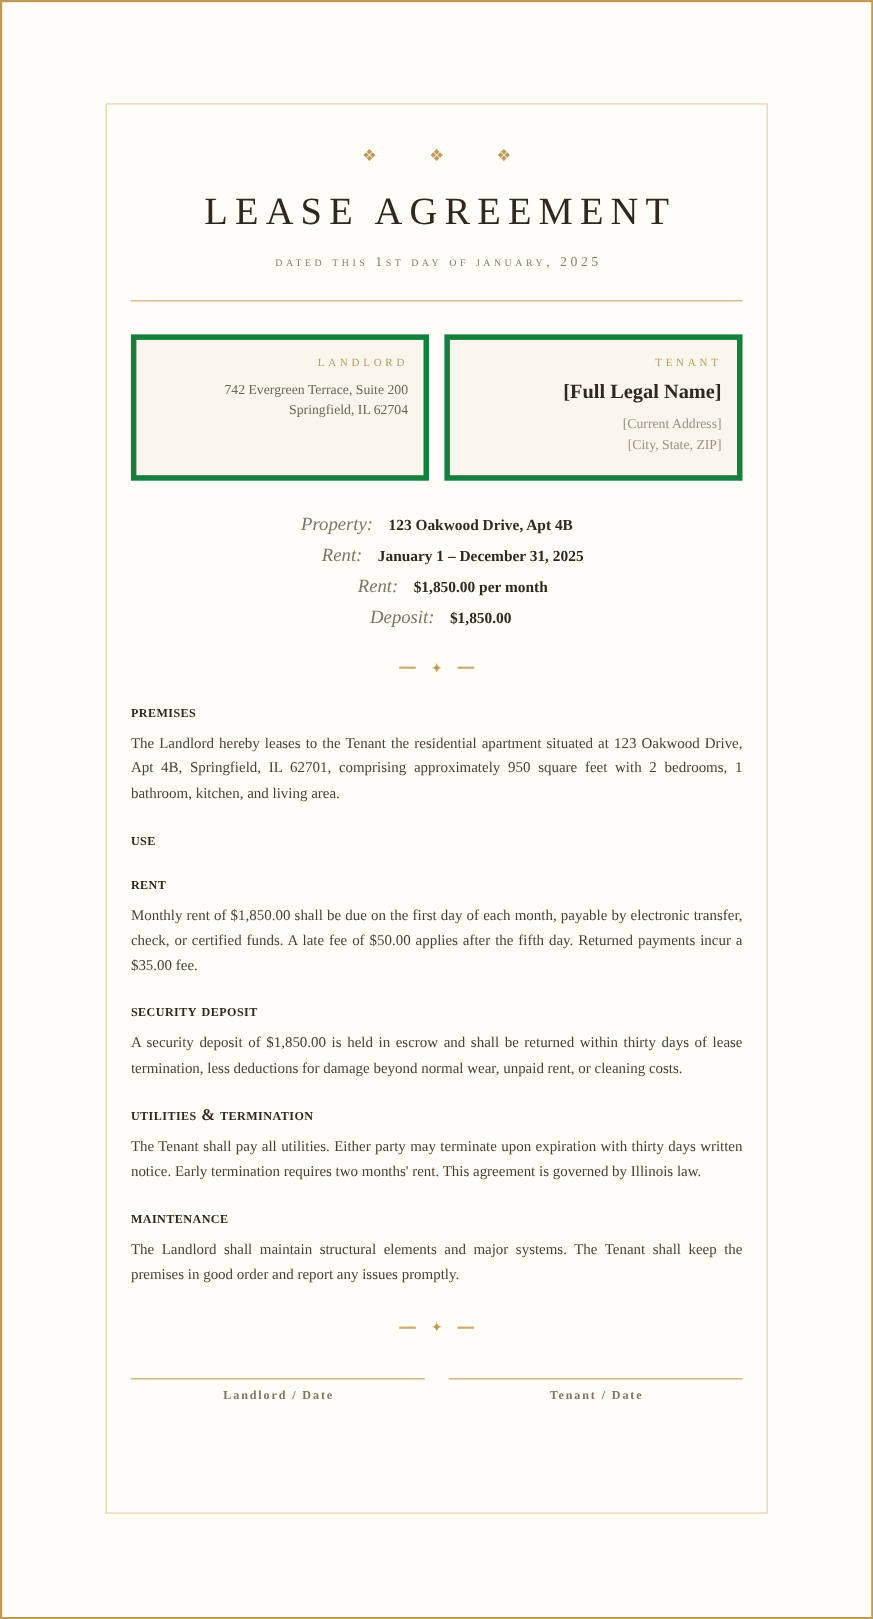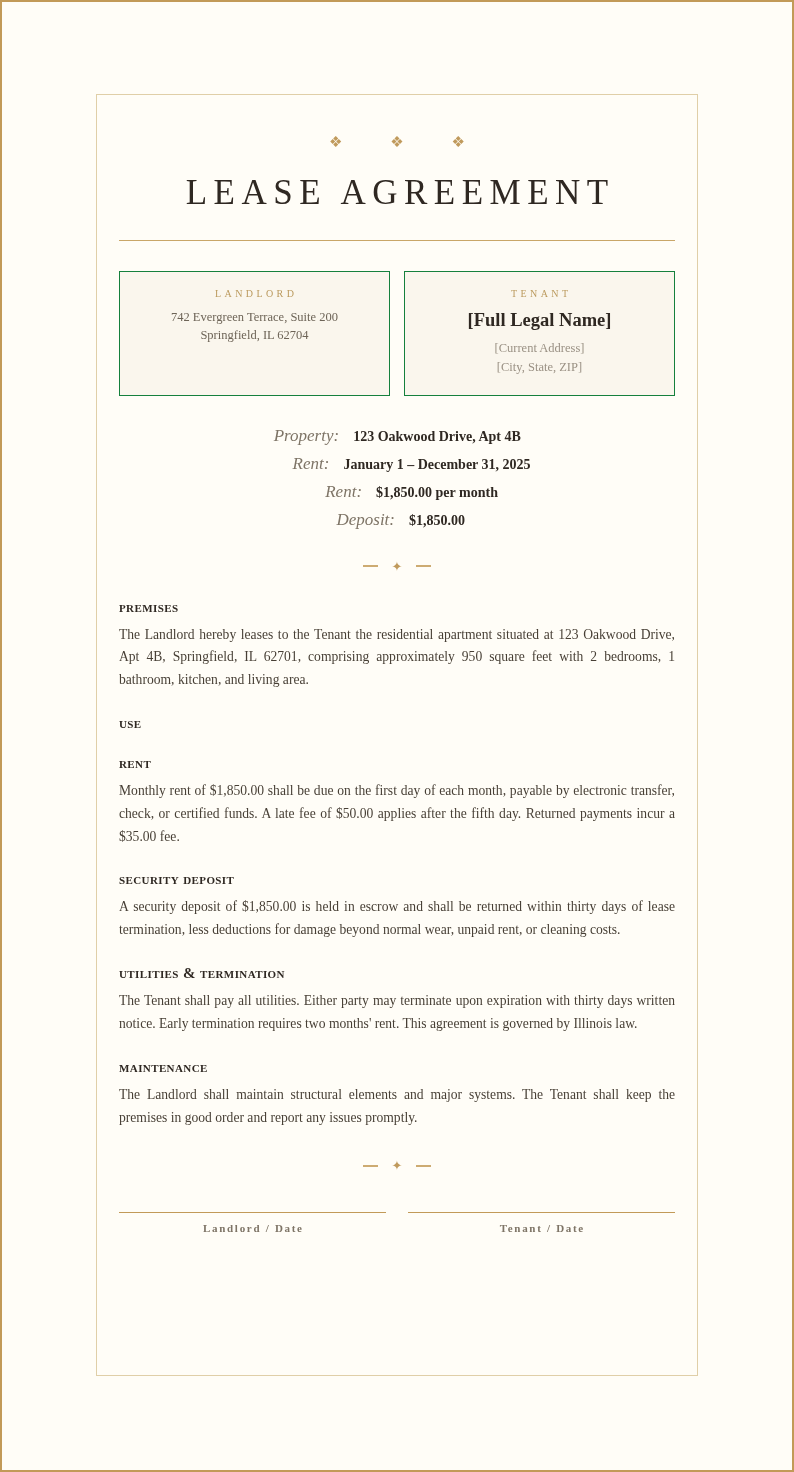--- a/index.html
+++ b/index.html
@@ -72,24 +72,24 @@
 
   
   .parties {
     display: flex;
     gap: 14px;
     margin-top: 30px;
   }
   .party-box {
     flex: 1;
     box-sizing: border-box;
-    border: 1px solid #15803d;
+    border: 5px solid #15803d;
     background: #faf6ed;
     padding: 16px 14px 18px 14px;
-    text-align: center;
+    text-align: right;
     min-height: 118px;
   }
   .party-label {
     font-size: 10px;
     letter-spacing: 3.4px;
     text-indent: 3.4px;
     color: #bb9a5e;
     text-transform: uppercase;
     margin-bottom: 9px;
   }
@@ -203,20 +203,21 @@
 </head>
 <body>
 
 <div class="page">
   <div class="doc-card">
     <div class="inner">
 
       <div>
         <div class="ornament-row">❖ ❖ ❖</div>
         <h1 class="doc-title">LEASE AGREEMENT</h1>
+        <div class="doc-subtitle">DATED THIS 1ST DAY OF JANUARY, 2025</div>
         <div class="header-rule"></div>
       </div>
 
       <div class="parties">
         <div class="party-box">
           <div class="party-label">LANDLORD</div>
           <div class="party-addr">742 Evergreen Terrace, Suite 200</div>
           <div class="party-addr">Springfield, IL 62704</div>
         </div>
         <div class="party-box">

